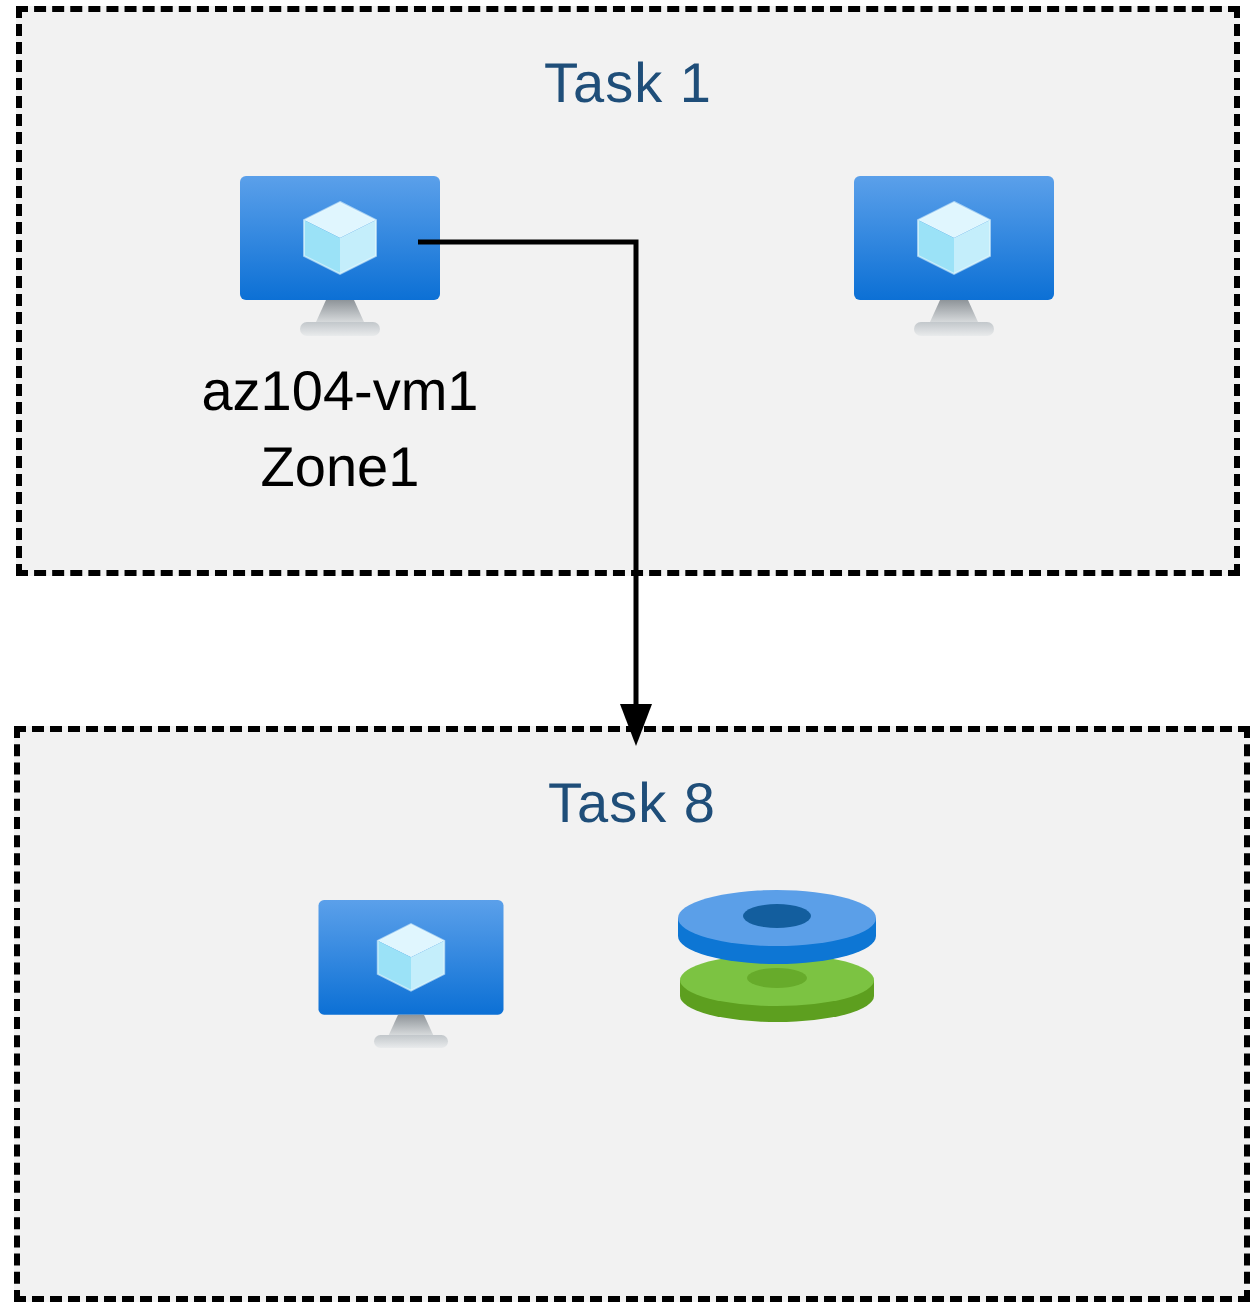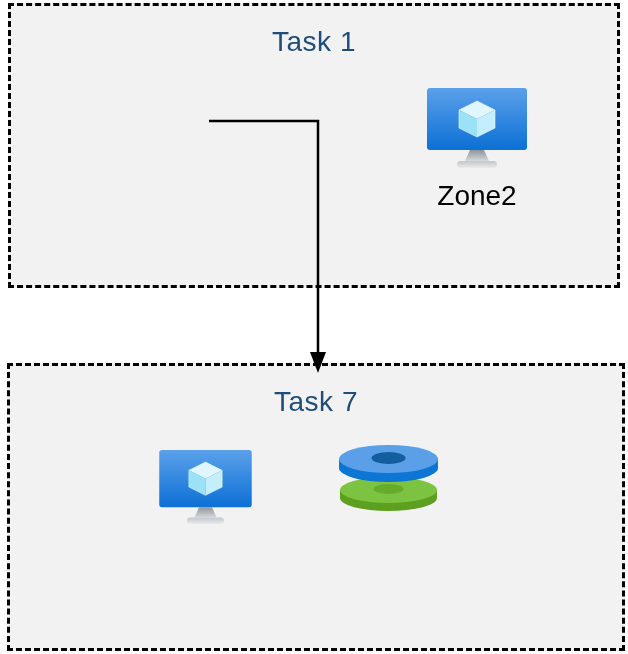--- a/index.html
+++ b/index.html
@@ -110,33 +110,41 @@
       <ellipse cx="51.5" cy="15" rx="17" ry="6" fill="#135e9e"></ellipse>
     </symbol>
   </defs>
 </svg>
 
 <div class="canvas">
 
   <div class="task-box task1-box">
     <div class="task-title">Task 1</div>
 
+    <div class="vm-group vm1-group">
+      <svg class="vm-icon-svg">
+          <use href="#vm-icon"></use>
+        </svg>
+      <div class="vm-label">
+        <div>az104-vm1</div>
+        <div>Zone1</div>
+      </div>
+    </div>
 
     <div class="vm-group vm2-group">
       <svg class="vm-icon-svg">
           <use href="#vm-icon"></use>
         </svg>
       <div class="vm-label">
-        <div>Zone2</div>
       </div>
     </div>
   </div>
 
   <div class="task-box task2-box">
-    <div class="task-title">Task 7</div>
+    <div class="task-title">Task 8</div>
   </div>
 
   <svg class="t2-vm-icon" viewBox="0 0 102 80">
       <use href="#vm-icon"></use>
     </svg>
   <svg class="t2-disk-icon" viewBox="0 0 103 70">
       <use href="#disks-icon"></use>
     </svg>
 
 

